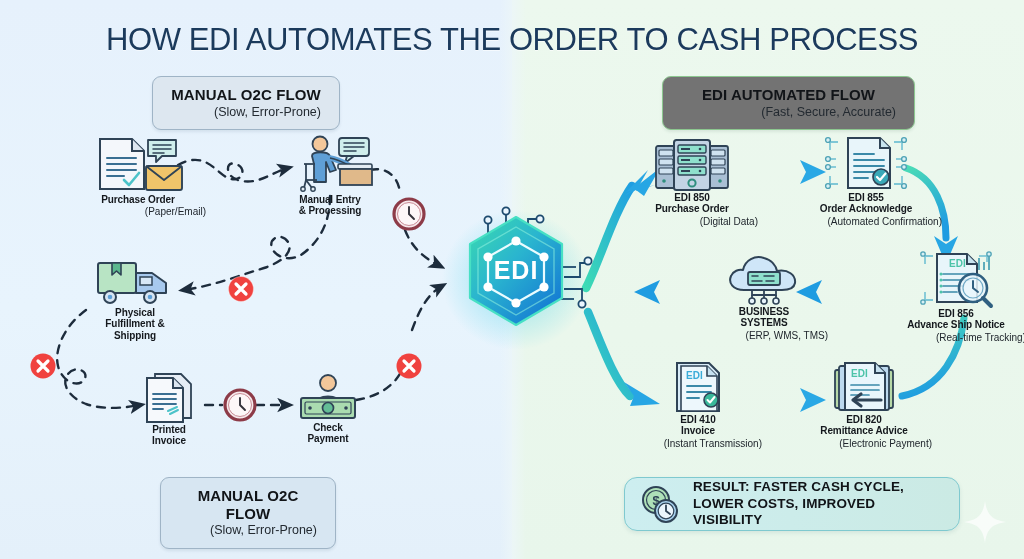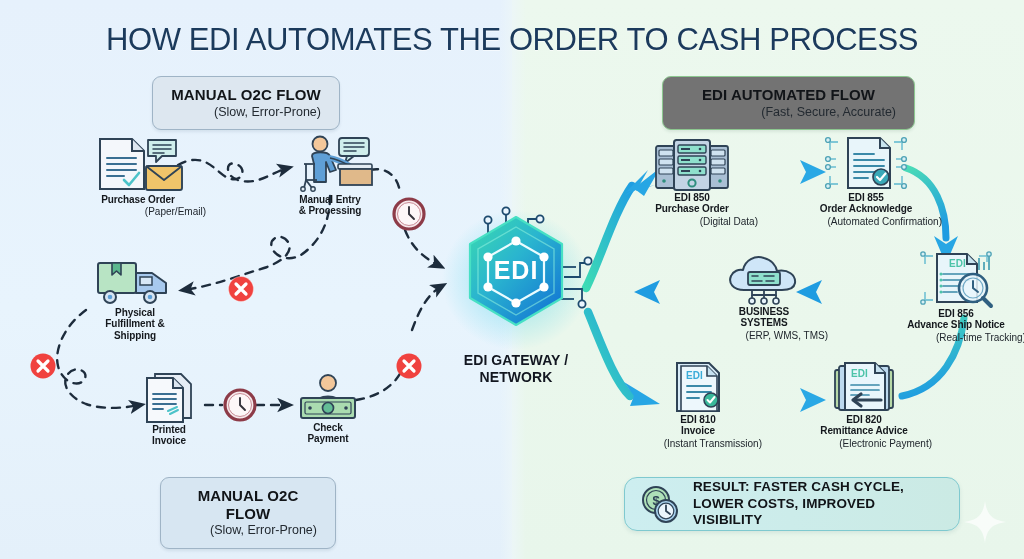--- a/index.html
+++ b/index.html
@@ -364,24 +364,20 @@
         <circle cx="76" cy="36" r="4.6"></circle>
           <circle cx="104" cy="52" r="4.6"></circle>
           <circle cx="104" cy="82" r="4.6"></circle>
         <circle cx="76" cy="98" r="4.6"></circle>
           <circle cx="48" cy="82" r="4.6"></circle>
           <circle cx="48" cy="52" r="4.6"></circle>
       </g>
       <text x="76" y="74" text-anchor="middle" font-family="Liberation Sans, sans-serif" font-size="25" font-weight="700" fill="#ffffff" letter-spacing="1">EDI</text>
     </svg>
   </div>
-  <div class="gw-label">
-    <span>EDI GATEWAY /</span><br>
-    <span>NETWORK</span>
-  </div>
 
   <div class="node" style="left:626px; top:138px; width:132px;">
     <div class="icon-wrap">
       <svg width="80" height="54" viewBox="0 0 80 54">
         <rect x="4" y="8" width="20" height="42" rx="2" fill="#a9bfd4" stroke="#2f4356" stroke-width="1.8"></rect>
         <rect x="56" y="8" width="20" height="42" rx="2" fill="#a9bfd4" stroke="#2f4356" stroke-width="1.8"></rect>
         <g fill="#cfe2f0" stroke="#2f4356" stroke-width="1.2">
           <rect x="7" y="12" width="14" height="6" rx="1"></rect>
             <rect x="7" y="21" width="14" height="6" rx="1"></rect>
             <rect x="7" y="30" width="14" height="6" rx="1"></rect>
@@ -537,21 +533,21 @@
         <text x="19" y="19" font-family="Liberation Sans, sans-serif" font-size="10" font-weight="700" fill="#3aabd8">EDI</text>
         <g stroke="#3a89a8" stroke-width="1.9" stroke-linecap="round">
           <path d="M20,26 H44"></path>
             <path d="M20,32 H44"></path>
             <path d="M20,38 H32"></path>
         </g>
         <circle cx="44" cy="40" r="7" fill="#3ab89a" stroke="#2f4356" stroke-width="1.6"></circle>
         <path d="M40.5,40 L43,42.5 L47.5,37" stroke="#fff" stroke-width="2" fill="none" stroke-linecap="round" stroke-linejoin="round"></path>
       </svg>
     </div>
-    <div class="n-title">EDI 810</div>
+    <div class="n-title">EDI 410</div>
     <div class="n-title">Invoice</div>
     <div class="n-sub">(Instant Transmission)</div>
   </div>
 
   <div class="node" style="left:796px; top:360px; width:136px;">
     <div class="icon-wrap">
       <svg width="70" height="54" viewBox="0 0 70 54">
         <rect x="6" y="10" width="14" height="38" rx="2" fill="#b7d9a8" stroke="#2f4356" stroke-width="1.8"></rect>
         <rect x="50" y="10" width="14" height="38" rx="2" fill="#b7d9a8" stroke="#2f4356" stroke-width="1.8"></rect>
         <rect x="10" y="6" width="50" height="44" rx="2" fill="#bcd9ef" stroke="#2f4356" stroke-width="1.8"></rect>

